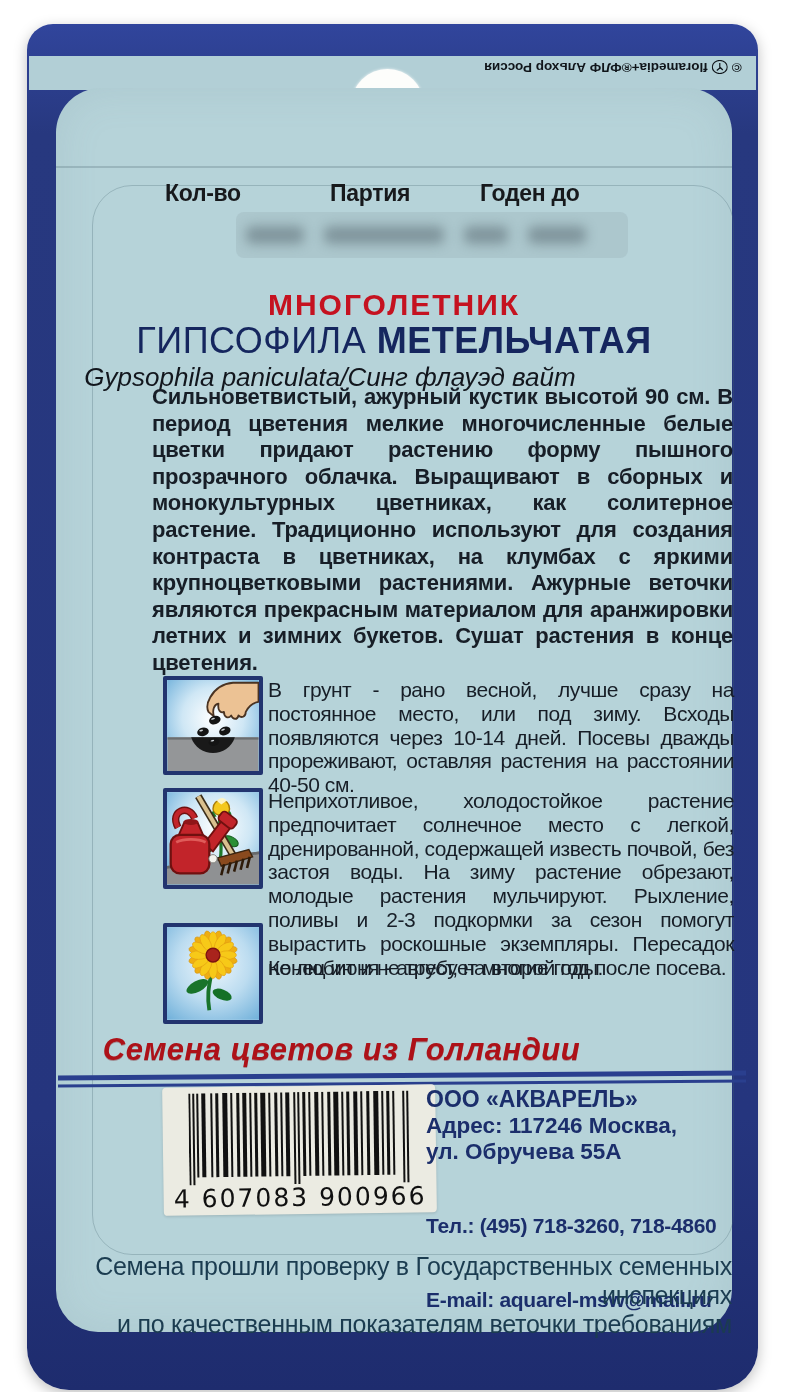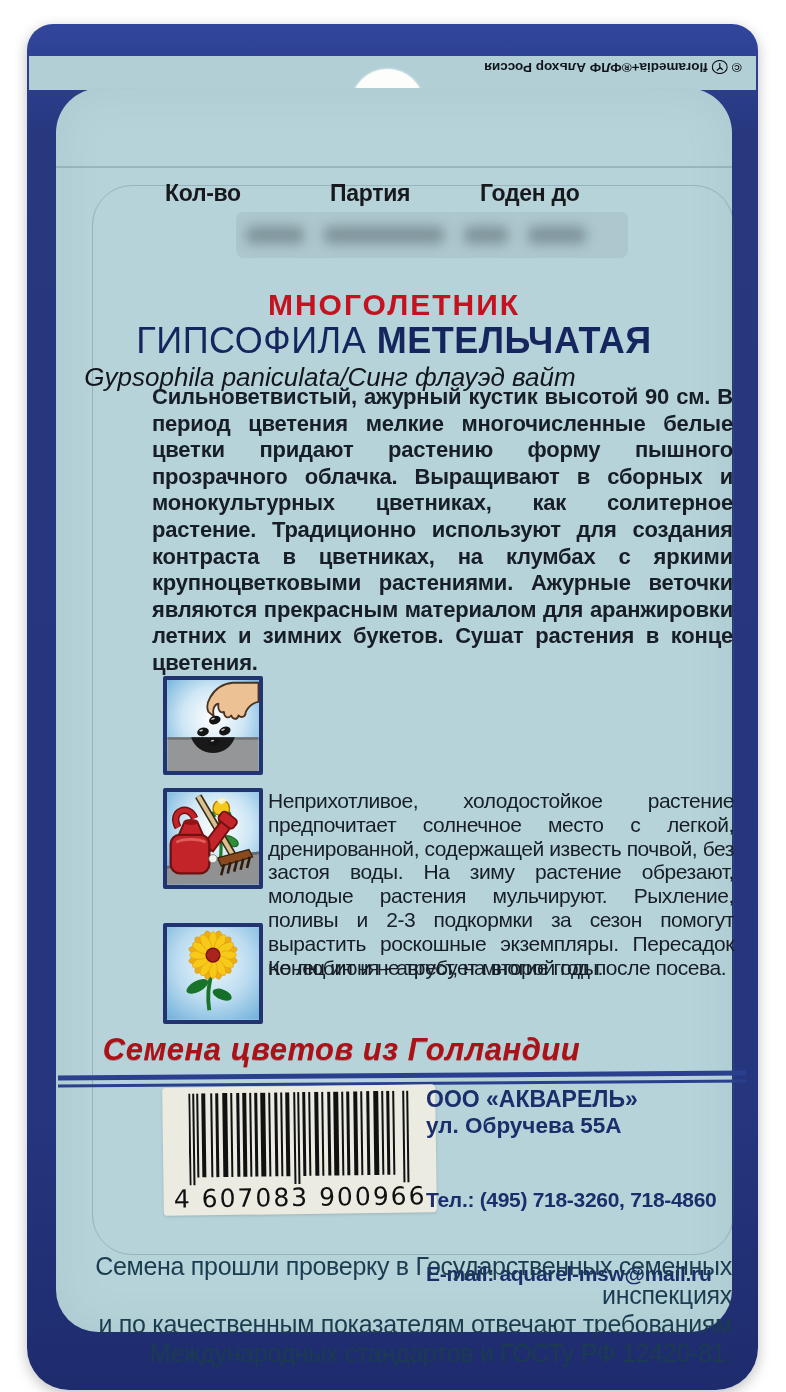--- a/index.html
+++ b/index.html
@@ -120,20 +120,21 @@
           <ellipse cx="51" cy="68" rx="6" ry="4.3" transform="rotate(-14 51 68)"></ellipse>
         </g>
         <g fill="#e8eef2" opacity=".85">
           <ellipse cx="50" cy="42.6" rx="2.2" ry="0.9" transform="rotate(-18 50 42.6)"></ellipse>
           <ellipse cx="37" cy="55.6" rx="2.2" ry="0.9" transform="rotate(-14 37 55.6)"></ellipse>
           <ellipse cx="61" cy="54.6" rx="2.2" ry="0.9" transform="rotate(-22 61 54.6)"></ellipse>
           <ellipse cx="49.4" cy="66.8" rx="2" ry="0.8" transform="rotate(-14 49 67)"></ellipse>
         </g>
       </svg>
     </div>
+    <div class="sec-text" style="top:654px;">В грунт - рано весной, лучше сразу на постоянное место, или под зиму. Всходы появляются через 10-14 дней. Посевы дважды прореживают, оставляя растения на расстоянии 40-50 см.</div>
 
     <div class="icon-box" style="top:764px;height:101px;">
       <svg viewBox="0 0 100 100">
         <defs>
           <radialGradient id="skyB" cx="55%" cy="38%" r="80%">
             <stop offset="0%" stop-color="#ffffff"></stop>
               <stop offset="45%" stop-color="#cfe7f5"></stop>
               <stop offset="100%" stop-color="#5fa7d6"></stop>
           </radialGradient>
         </defs>
@@ -265,25 +266,25 @@
           <rect x="204" width="2" height="84"></rect>
           <rect x="214" width="2" height="92"></rect>
             <rect x="218" width="2" height="92"></rect>
         </g>
       </svg>
       <div class="bc-digits">4 607083 900966</div>
     </div>
 
     <div class="company">
       <div class="l1">ООО «АКВАРЕЛЬ»</div>
+      <div class="l2">Адрес: 117246 Москва,</div>
       <div class="l2">ул. Обручева 55А</div>
       <div class="l3">Тел.: (495) 718-3260, 718-4860</div>
       <div class="l3">E-mail: aquarel-msw@mail.ru</div>
     </div>
 
     <div class="cert">
       <div>Семена прошли проверку в Государственных семенных инспекциях</div>
-      <div>и по качественным показателям отвечают требованиям</div>
-      <div>Международных стандартов  и ГОСТу РФ 12420-81.</div>
+      <div>и по качественным показателям веточки требованиям</div>
     </div>
 
   </div>
 </div>
 
 </body></html>

